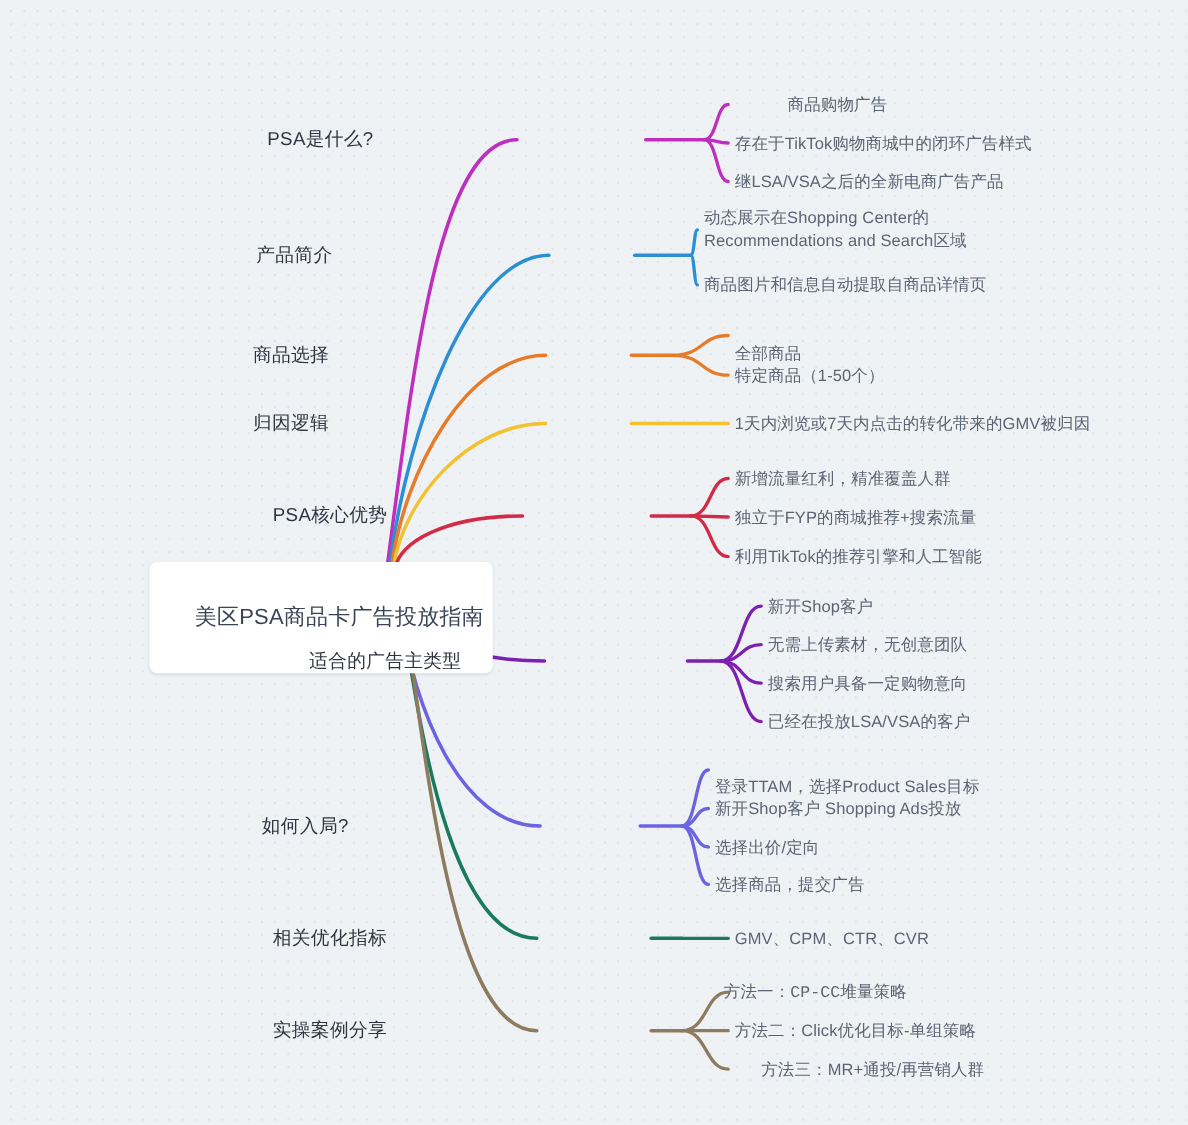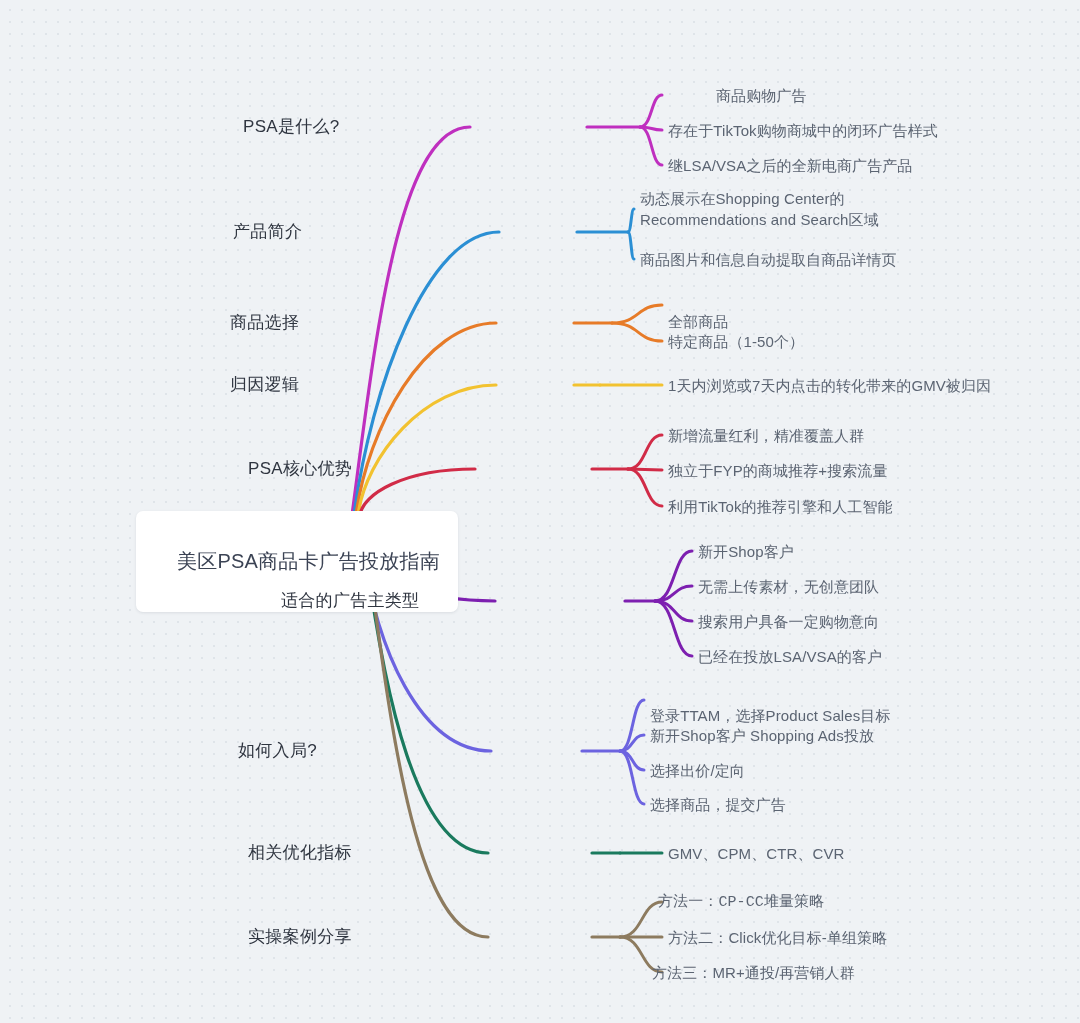--- a/index.html
+++ b/index.html
@@ -32,21 +32,21 @@
     white-space: pre;
   }
   
   .root-node {
     background: #ffffff;
     border-radius: 7px;
     box-shadow: 0 1px 3px rgba(30,40,60,0.10);
     color: #3b4354;
     font-size: 20px;
     line-height: 26px;
-    padding: 11px 18px 12px 18px;
+    padding: 11px 8px 12px 18px;
     letter-spacing: 0.2px;
   }
   
   .topic-node {
     color: #2f3540;
     font-size: 17px;
     font-weight: normal;
     line-height: 22px;
     letter-spacing: 0.3px;
     text-align: left;
@@ -138,16 +138,16 @@
       <div class="node topic-node" style="left: 238px; top: 740px; width: 340px;"><span>如何入局?</span></div>
       <div class="node leaf-node" style="left: 650px; top: 690px; max-width: 400px; margin-top: 15px;"><span>登录TTAM，选择Product Sales目标</span></div>
       <div class="node leaf-node" style="left: 650px; top: 725px; max-width: 400px;"><span>新开Shop客户 Shopping Ads投放</span></div>
       <div class="node leaf-node" style="left: 650px; top: 760px; max-width: 400px;"><span>选择出价/定向</span></div>
       <div class="node leaf-node" style="left: 650px; top: 794px; max-width: 400px;"><span>选择商品，提交广告</span></div>
       <div class="node topic-node" style="left: 248px; top: 842px; width: 340px;"><span>相关优化指标</span></div>
       <div class="node leaf-node" style="left: 668px; top: 843px; max-width: 400px;"><span>GMV、CPM、CTR、CVR</span></div>
       <div class="node topic-node" style="left: 248px; top: 926px; width: 340px;"><span>实操案例分享</span></div>
       <div class="node leaf-node" style="left: 658px; top: 892px; max-width: 400px; font-family: Liberation Mono, monospace;"><span>方法一：CP-CC堆量策略</span></div>
       <div class="node leaf-node" style="left: 668px; top: 927px; max-width: 400px;"><span>方法二：Click优化目标-单组策略</span></div>
-      <div class="node leaf-node" style="left: 652px; top: 962px; max-width: 400px;"><span>方法三：MR+通投/再营销人群</span></div>
+      <div class="node leaf-node" style="left: 692px; top: 962px; max-width: 400px;"><span>方法三：MR+通投/再营销人群</span></div>
     </div>
 
 </div>
 
 </body></html>

